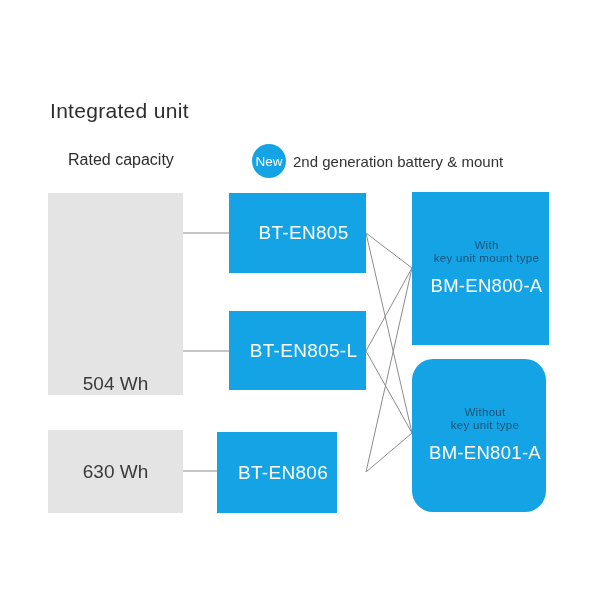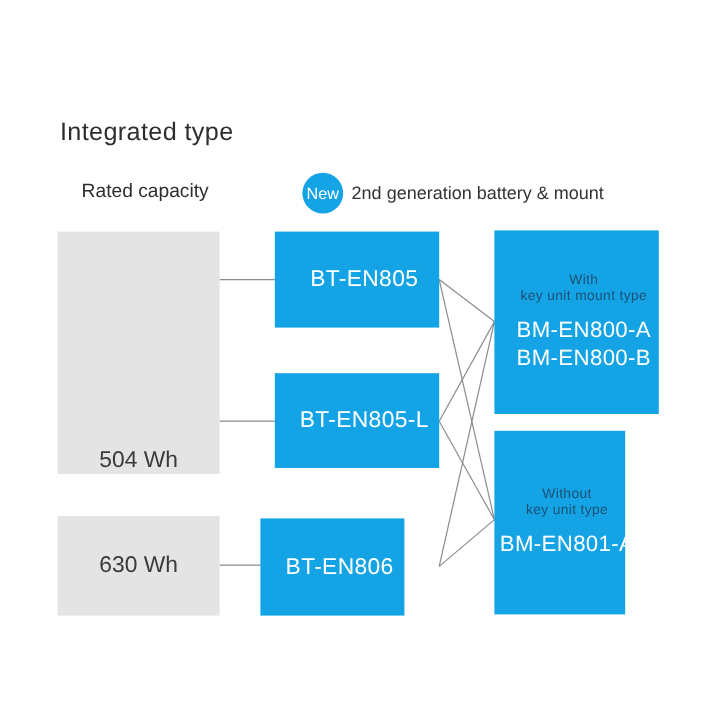--- a/index.html
+++ b/index.html
@@ -44,21 +44,21 @@
   .blue-box { background: var(--accent, #14a4e6); color: #ffffff; font-size: 19px; letter-spacing: 0.3px; padding-left: 12px; }
   .mid-1 { left: 229px; top: 193px; width: 137px; height: 80px; }
   .mid-2 { left: 229px; top: 311px; width: 137px; height: 79px; }
   .mid-3 { left: 217px; top: 432px; width: 120px; height: 81px; }
 
   .mount-box {
     flex-direction: column;
     text-align: right;
   }
   .right-1 { left: 412px; top: 192px; width: 137px; height: 153px; }
-  .right-2 { left: 412px; top: 359px; width: 109px; height: 153px; }
+  .right-2 { left: 412px; top: 359px; width: 134px; height: 153px; border-radius: 21px; }
   .mount-note {
     font-size: 11.5px; line-height: 13px;
     color: var(--noteblue, #1d5174);
     white-space: nowrap;
   }
   .mount-model {
     font-size: 18.5px; line-height: 23.5px;
     color: #ffffff; letter-spacing: 0.3px; white-space: nowrap;
   }
   .mount-model.first { margin-top: 9px; }
@@ -82,21 +82,21 @@
     <line x1="183" y1="471" x2="230" y2="471" stroke="#8c8c8c"></line>
 
     <line x1="366" y1="233" x2="412" y2="268" stroke="#8c8c8c"></line>
     <line x1="366" y1="233" x2="412" y2="433" stroke="#8c8c8c"></line>
     <line x1="366" y1="351" x2="412" y2="268" stroke="#8c8c8c"></line>
     <line x1="366" y1="351" x2="412" y2="433" stroke="#8c8c8c"></line>
     <line x1="366" y1="472" x2="412" y2="268" stroke="#8c8c8c"></line>
     <line x1="366" y1="472" x2="412" y2="433" stroke="#8c8c8c"></line>
   </svg>
 
-  <div class="page-title">Integrated type</div>
+  <div class="page-title">Integrated unit</div>
 
   <div class="col-label">Rated capacity</div>
 
   <div class="new-badge">New</div>
 
   <div class="caption">2nd generation battery &amp; mount</div>
 
   <div class="box gray-box gray-1">
     <span>504 Wh</span>
   </div>
@@ -111,21 +111,20 @@
     <span>BT-EN805-L</span>
   </div>
   <div class="box blue-box mid-3">
     <span>BT-EN806</span>
   </div>
 
   <div class="box blue-box mount-box right-1">
     <div class="mount-note">With</div>
     <div class="mount-note">key unit mount type</div>
     <div class="mount-model first">BM-EN800-A</div>
-    <div class="mount-model">BM-EN800-B</div>
   </div>
   <div class="box blue-box mount-box right-2">
     <div class="mount-note">Without</div>
     <div class="mount-note">key unit type</div>
     <div class="mount-model first">BM-EN801-A</div>
   </div>
 
 </div>
 
 </body></html>

